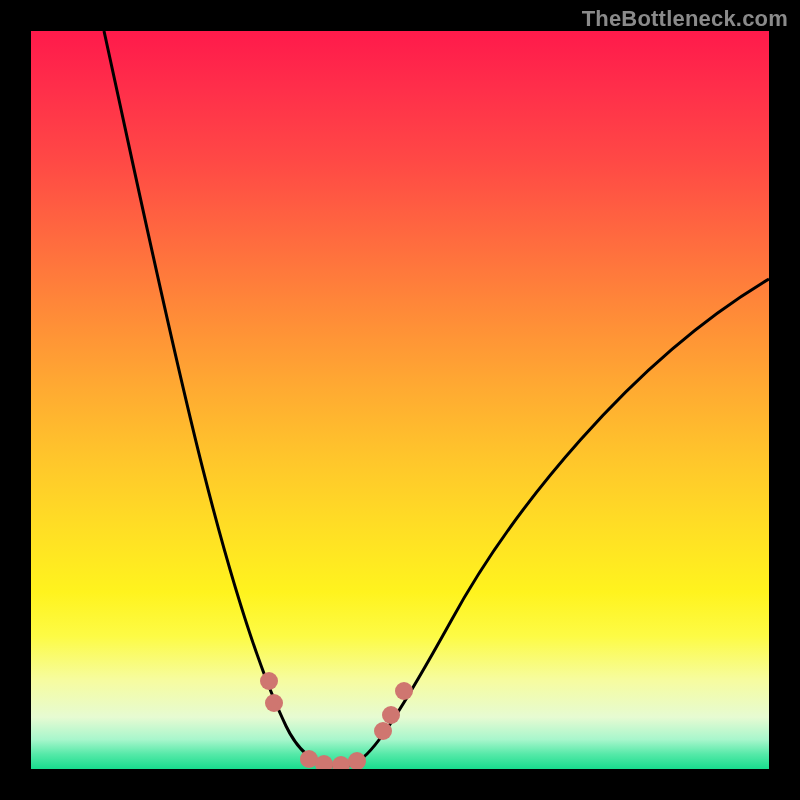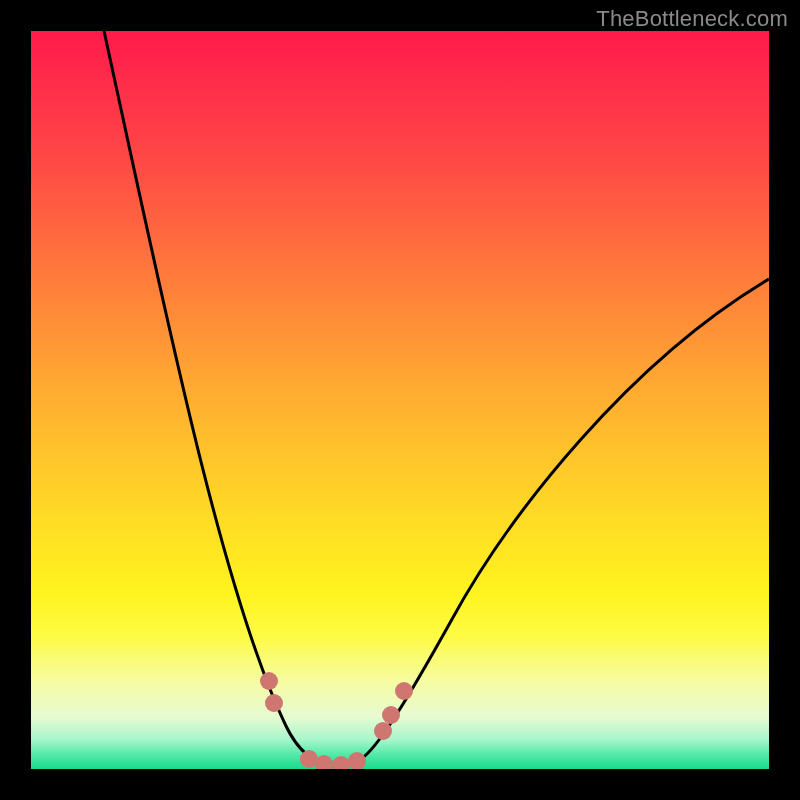--- a/index.html
+++ b/index.html
@@ -63,21 +63,21 @@
     border-radius: 50%;
     background: #cf7670;
     transform: translate(-50%, -50%);
   }
   .watermark {
     position: absolute;
     top: 6px;
     right: 12px;
     color: #8a8a8a;
     font-size: 22px;
-    font-weight: 400;
+    font-weight: 700;
     letter-spacing: 0.2px;
   }
 </style>
 </head>
 <body>
 
 <div class="frame">
   <div class="plot-area">
     <div class="gradient"></div>
 

